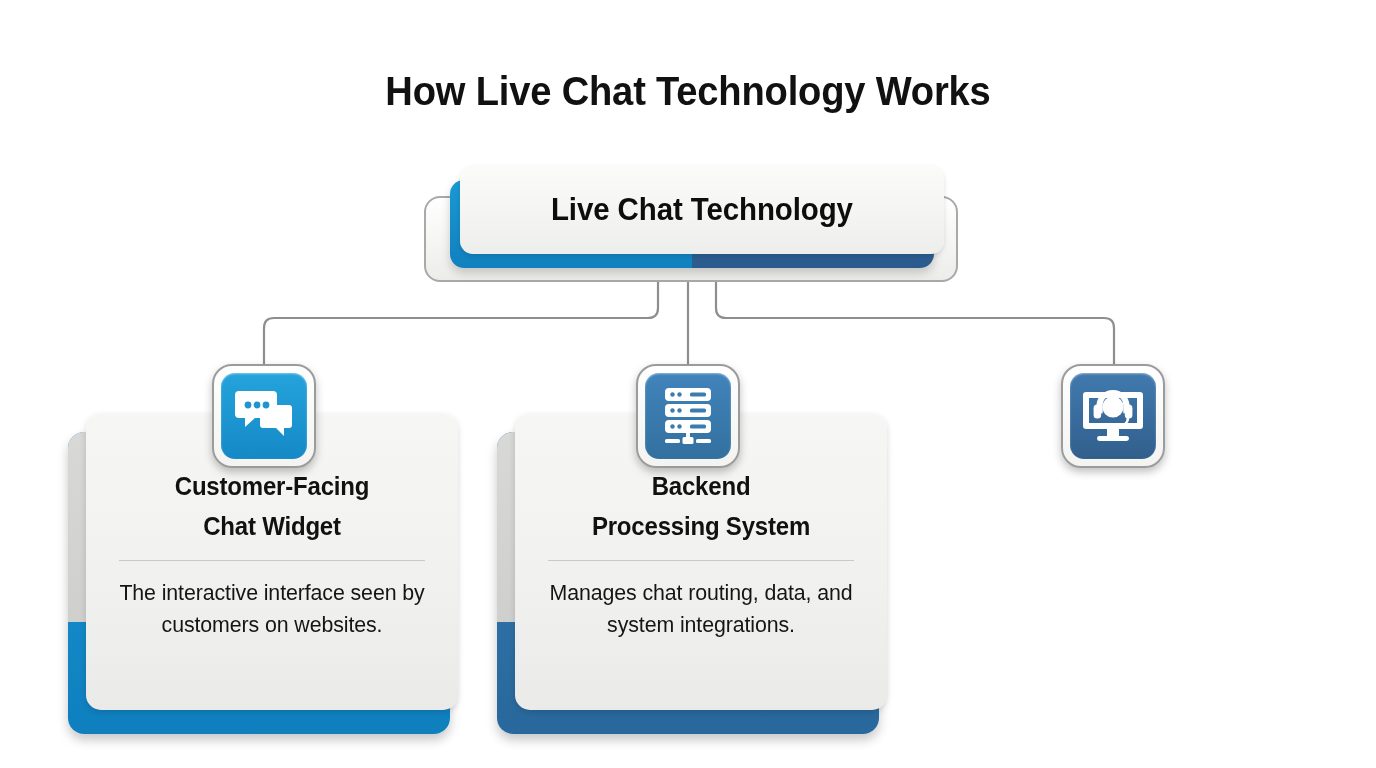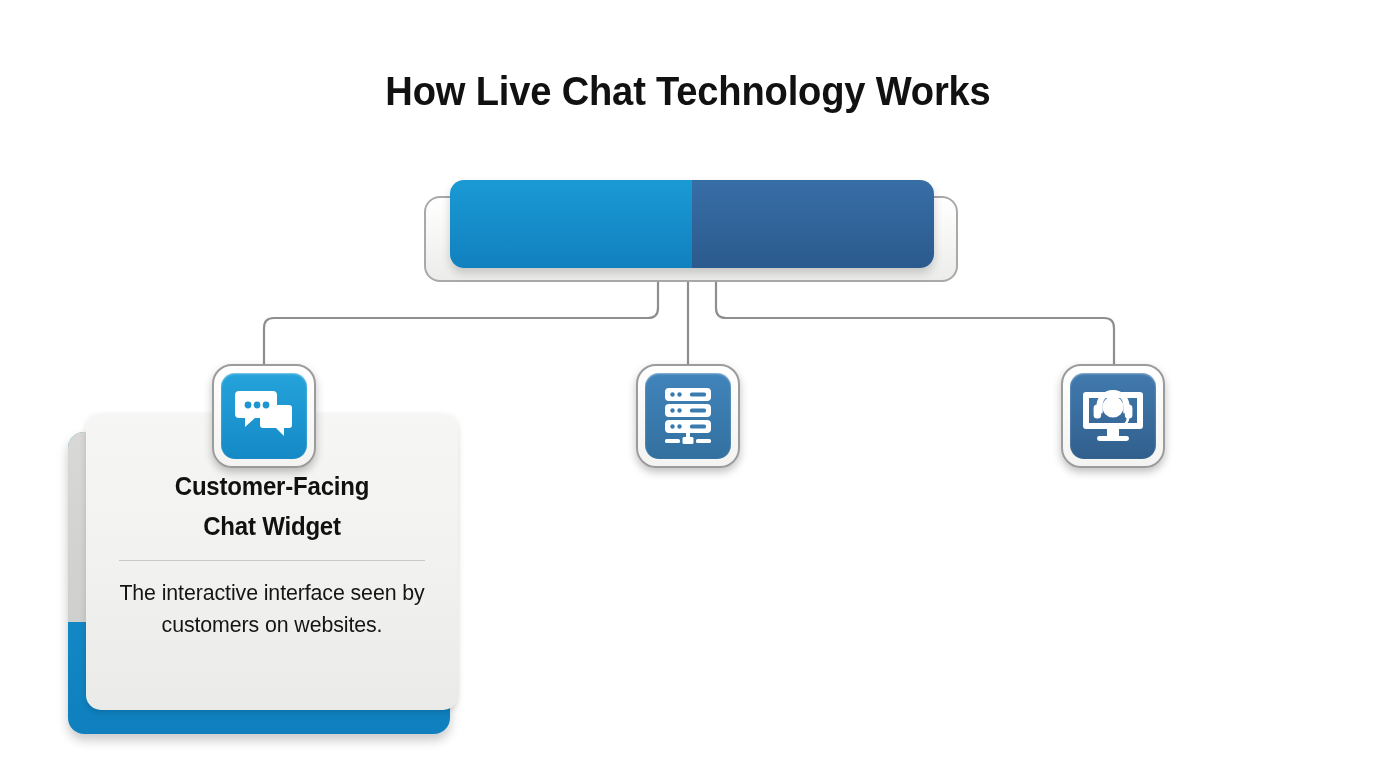--- a/index.html
+++ b/index.html
@@ -227,35 +227,50 @@
 
     <path d="M 716 250 L 716 292 Q 716 302 726 302 L 1104 302 Q 1114 302 1114 312 L 1114 348" fill="none" stroke="#8e8e8e" stroke-width="2.2" stroke-linecap="round"></path>
   </svg>
 
   <div id="root-node">
     <div class="root-ghost"></div>
     <div class="root-blue">
       <div class="half-l"></div>
       <div class="half-r"></div>
     </div>
+    <div class="root-face">
+      <span class="root-label">Live Chat Technology</span>
+    </div>
   </div>
 
   <div class="child-node" id="child-0">
     <div class="card-blue" style="background:linear-gradient(180deg,#1a97d2 0%,#0f7fbe 100%);"></div>
     <div class="card-grey"></div>
     <div class="card-face">
       <div class="card-title">
         <div>Customer-Facing</div>
         <div>Chat Widget</div>
       </div>
       <div class="card-divider"></div>
       <div class="card-desc">The interactive interface seen by customers on websites.</div>
     </div>
   </div>
 
+  <div class="child-node" id="child-1">
+    <div class="card-blue" style="background:linear-gradient(180deg,#357bb2 0%,#28689c 100%);"></div>
+    <div class="card-grey"></div>
+    <div class="card-face">
+      <div class="card-title">
+        <div>Backend</div>
+        <div>Processing System</div>
+      </div>
+      <div class="card-divider"></div>
+      <div class="card-desc">Manages chat routing, data, and system integrations.</div>
+    </div>
+  </div>
 
 
   <div class="icon-tile" id="icon-tile-0">
     <div class="icon-inner" style="background:linear-gradient(180deg,#25a3db 0%,#1489c6 100%);">
       <svg width="62" height="58" viewBox="0 0 62 58">
 
         <path fill="#ffffff" d="M30 18h26a3 3 0 0 1 3 3v17a3 3 0 0 1-3 3h-5v8l-8-8H30a3 3 0 0 1-3-3V21a3 3 0 0 1 3-3z"></path>
 
         <path fill="#ffffff" d="M6 4h34a4 4 0 0 1 4 4v19a4 4 0 0 1-4 4H22l-10 9v-9H6a4 4 0 0 1-4-4V8a4 4 0 0 1 4-4z"></path>
         <circle cx="15" cy="18" r="3.4" fill="#1f95cf"></circle>

